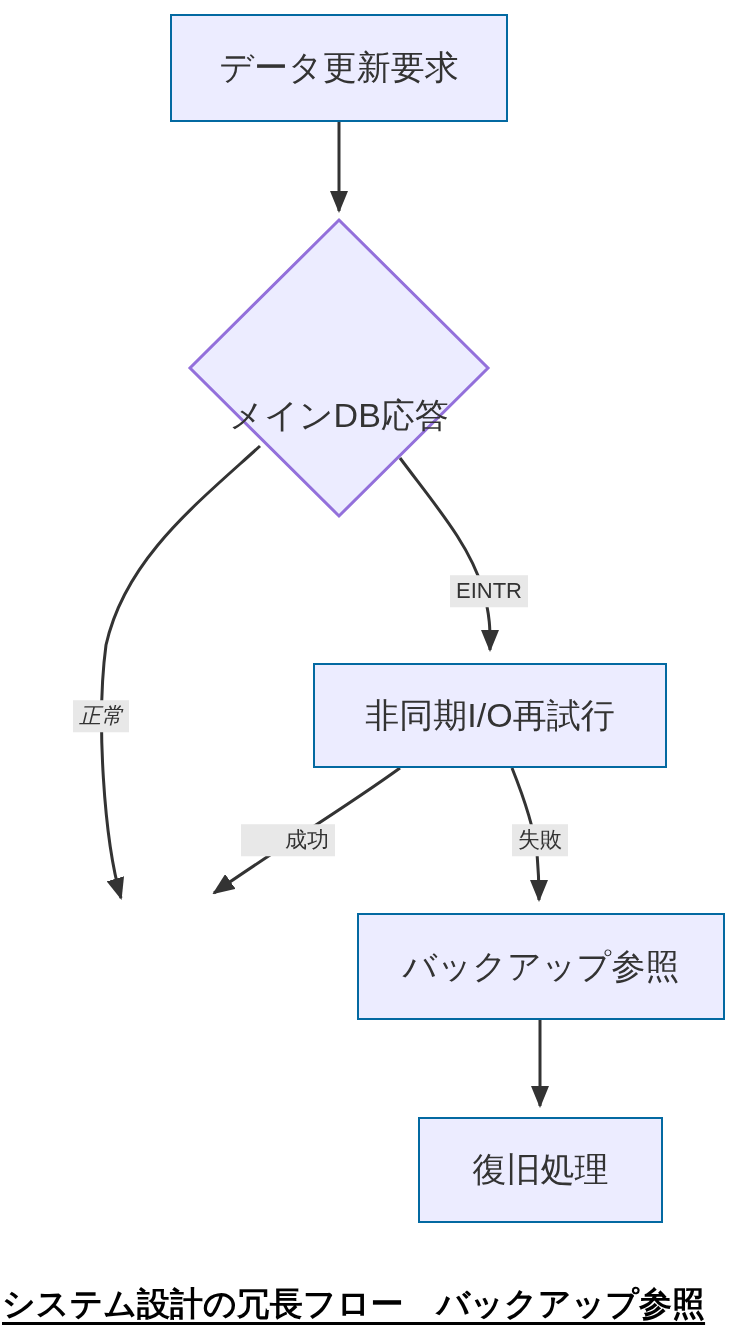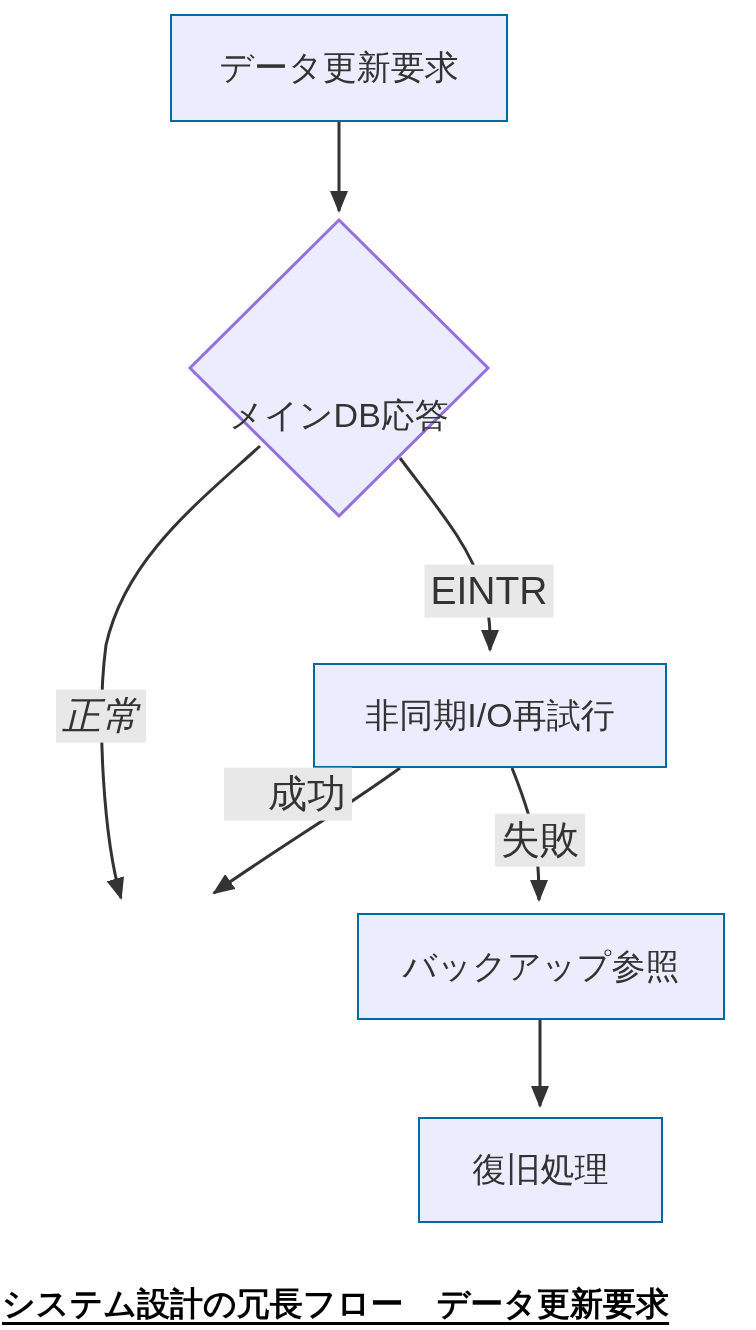--- a/index.html
+++ b/index.html
@@ -44,21 +44,21 @@
     transform: translate(-50%, -50%);
     font-size: 34px;
     color: #333333;
     white-space: nowrap;
   }
   .edge-label {
     position: absolute;
     transform: translate(-50%, -50%);
     background: #e8e8e8;
     color: #333333;
-    font-size: 39px;
+    font-size: 22px;
     line-height: 1.25;
     padding: 2px 6px;
     white-space: nowrap;
   }
   .caption {
     position: absolute;
     left: 2px;
     top: 1282px;
     font-size: 33px;
     font-weight: bold;
@@ -104,19 +104,19 @@
 
 
   <div class="node" style="left:418px; top:1117px; width:245px; height:106px;">復旧処理</div>
 
   <div class="node" style="left:357px; top:913px; width:368px; height:107px;">バックアップ参照</div>
 
   <div class="edge-label" style="left:101px; top:716px;font-style:italic;">正常</div>
 
   <div class="edge-label" style="left:489px; top:591px;">EINTR</div>
 
-  <div class="edge-label" style="left:288px; top:794px;padding-left:44px;">成功</div>
+  <div class="edge-label" style="left:288px; top:840px;padding-left:44px;">成功</div>
 
   <div class="edge-label" style="left:540px; top:840px;">失敗</div>
 
-  <div class="caption">システム設計の冗長フロー　データ更新要求</div>
+  <div class="caption">システム設計の冗長フロー　バックアップ参照</div>
 
 </div>
 
 </body></html>

